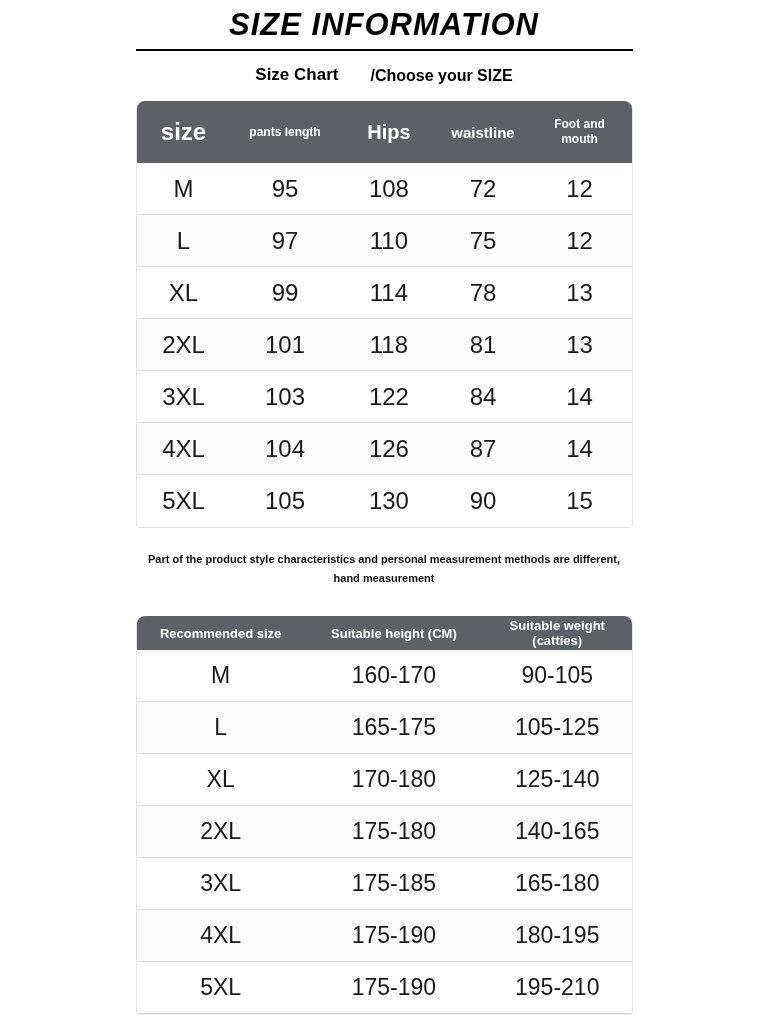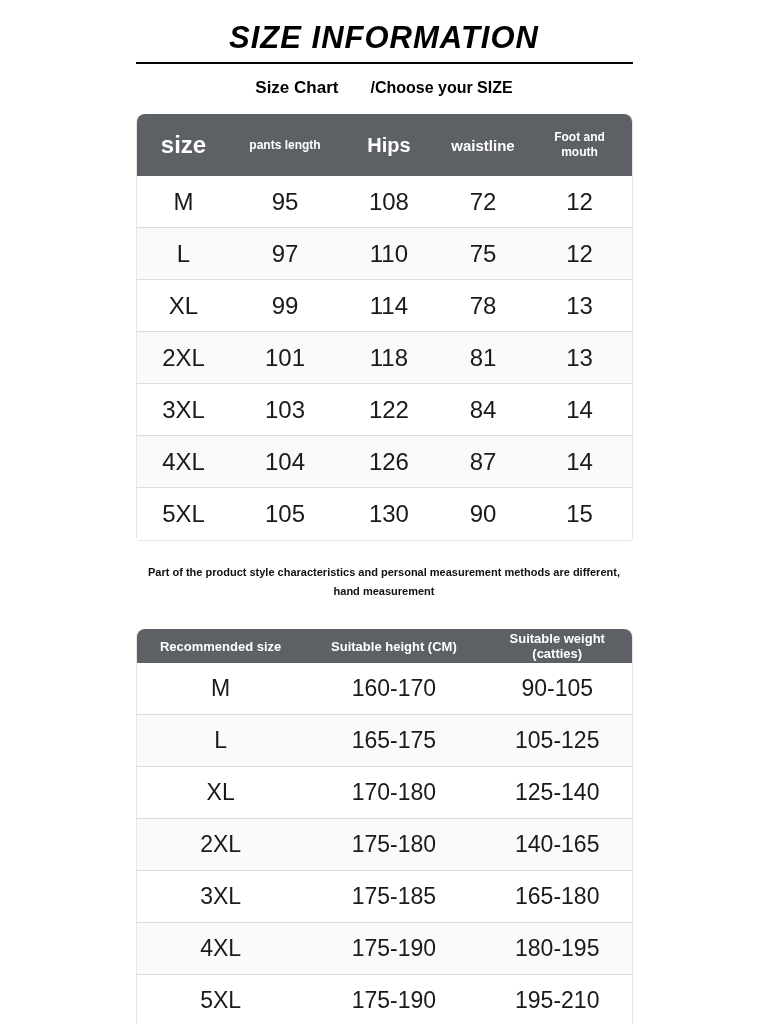--- a/index.html
+++ b/index.html
@@ -20,33 +20,33 @@
     margin: 0 auto;
   }
 
   
   .main-title {
     text-align: center;
     font-size: 31px;
     font-weight: 900;
     font-style: italic;
     letter-spacing: 1px;
-    padding-top: 20px;
+    padding-top: 7px;
     color: #000000;
   }
   .title-rule {
     width: 497px;
     height: 2px;
     background: #000000;
     margin: 6px auto 0 auto;
   }
   .subtitle-row {
     display: flex;
     justify-content: center;
-    align-items: center;
+    align-items: flex-end;
     gap: 32px;
     margin-top: 14px;
   }
   .subtitle {
     font-size: 17px;
     font-weight: 700;
     color: #000000;
   }
   .subtitle-note {
     font-size: 16px;

